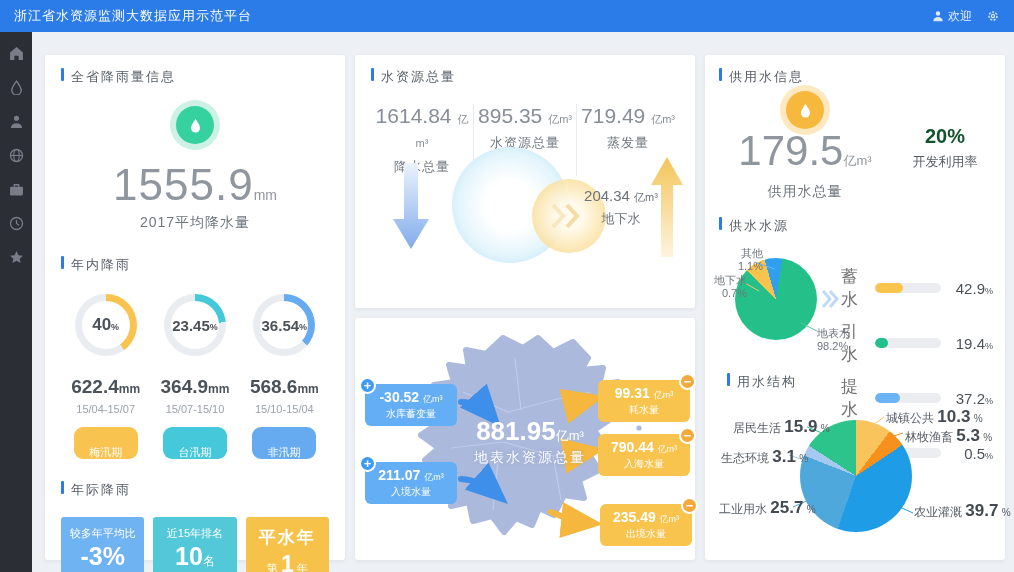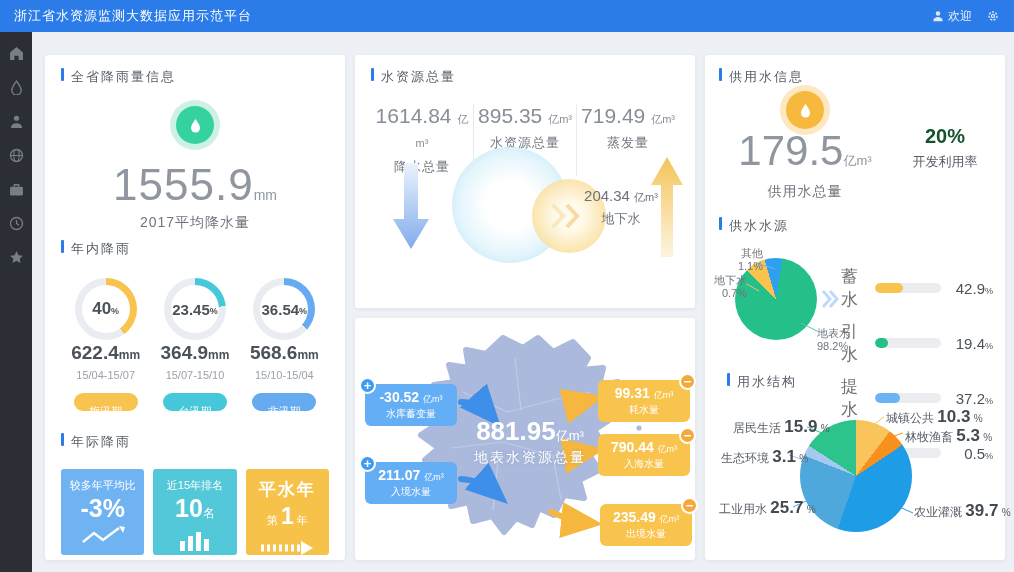--- a/index.html
+++ b/index.html
@@ -38,25 +38,25 @@
   .bignum-label { text-align:center; font-size:14px; color:#6e757e; margin-top:4px; letter-spacing:1px; }
 
   .donut-grid { display:flex; margin-top:20px; }
   .donut-col { flex:1; display:flex; flex-direction:column; align-items:center; }
   .donut { width:62px; height:62px; border-radius:50%; position:relative; }
   .donut::after { content:""; position:absolute; inset:7px; background:#fff; border-radius:50%; }
   .donut-text { position:absolute; inset:0; display:flex; align-items:center; justify-content:center; z-index:1; color:#4b525a; font-weight:bold; }
   .donut-pct { font-size:15px; }
   .donut-pct-big { font-size:17px; }
   .donut-pctsign { font-size:9px; margin-top:4px; }
-  .donut-val { margin-top:2px; color:#4b525a; font-weight:bold; }
+  .donut-val { margin-top:20px; color:#4b525a; font-weight:bold; }
   .donut-val .num { font-size:19px; }
   .donut-val .unit { font-size:12px; }
   .donut-range { font-size:11px; color:#9ba2ac; margin-top:5px; }
-  .badge { margin-top:12px; min-width:64px; padding:9px 10px; height:18px; line-height:18px; border-radius:9px; color:#fff; font-size:11px; text-align:center; }
+  .badge { margin-top:12px; min-width:64px; padding:16px 10px; height:18px; line-height:18px; border-radius:9px; color:#fff; font-size:11px; text-align:center; }
 
   .tiles-row { display:flex; gap:9px; margin-top:18px; }
   .tile { flex:1; height:86px; border-radius:3px; color:#fff; text-align:center; padding-top:9px; }
   .tile-label { font-size:11px; }
   .tile-value { font-size:25px; font-weight:bold; line-height:30px; }
   .tile-value small { font-size:12px; font-weight:normal; }
   .tile-title-big { font-size:17px; font-weight:bold; letter-spacing:2px; }
   .tile-value-mid { font-size:11px; line-height:30px; }
   .tile-value-mid b { font-size:23px; }
   .tile-icon { height:22px; margin-top:2px; }
@@ -182,21 +182,21 @@
     <div class="drop-wrap drop-green">
       <svg width="15" height="15" viewBox="0 0 14 14">
           <path d="M7 1C7 1 2.8 6.6 2.8 9.4a4.2 4.2 0 0 0 8.4 0C11.2 6.6 7 1 7 1z" fill="#fff"></path>
         </svg>
     </div>
     <div class="bignum-row">
       <span class="bignum">1555.9</span><span class="bignum-unit">mm</span>
     </div>
     <div class="bignum-label">2017平均降水量</div>
 
-    <div class="sec-head" style="margin-top:8px">
+    <div class="sec-head" style="margin-top:24px">
       <div class="sec-bar"></div>
       <div class="sec-title">年内降雨</div>
     </div>
 
     <div class="donut-grid">
       <div class="donut-col">
         <div class="donut" style="background: conic-gradient(rgb(248, 195, 78) 0deg, rgb(248, 195, 78) 40%, rgb(233, 236, 241) 40%, rgb(233, 236, 241) 100%);">
           <div class="donut-text">
               <span class="donut-pct donut-pct-big">40</span>
               <span class="donut-pctsign">%</span>

